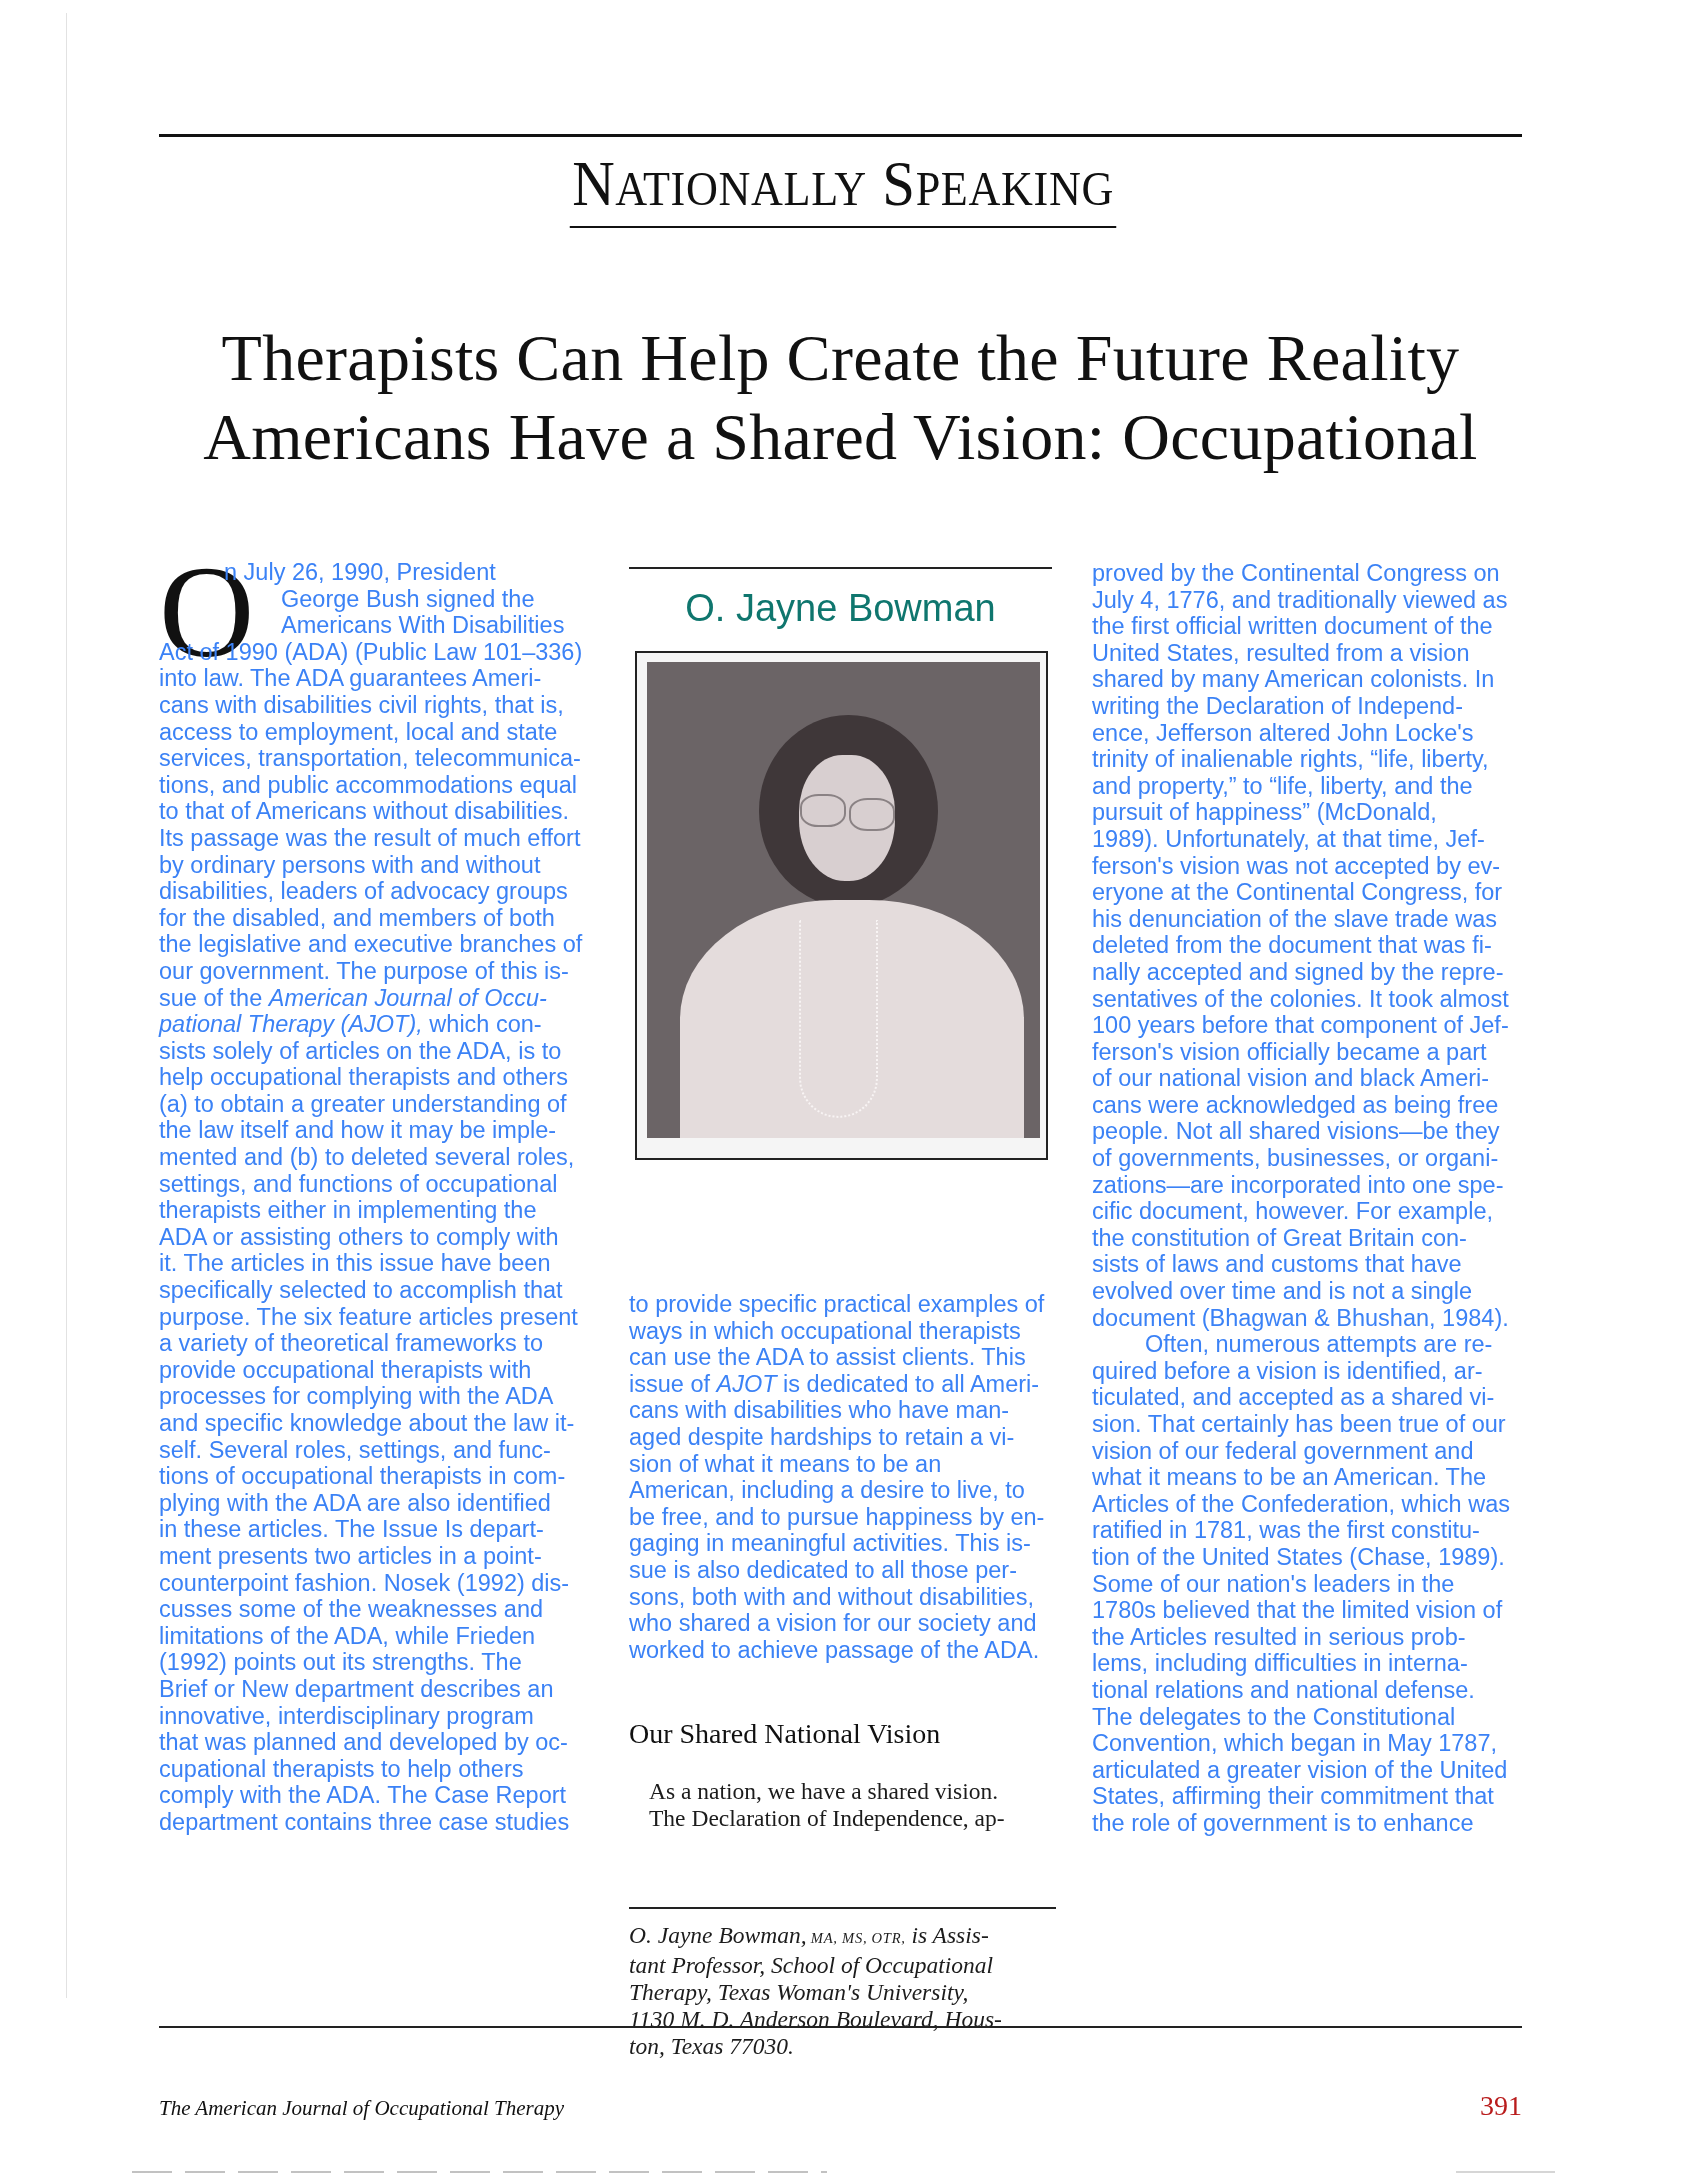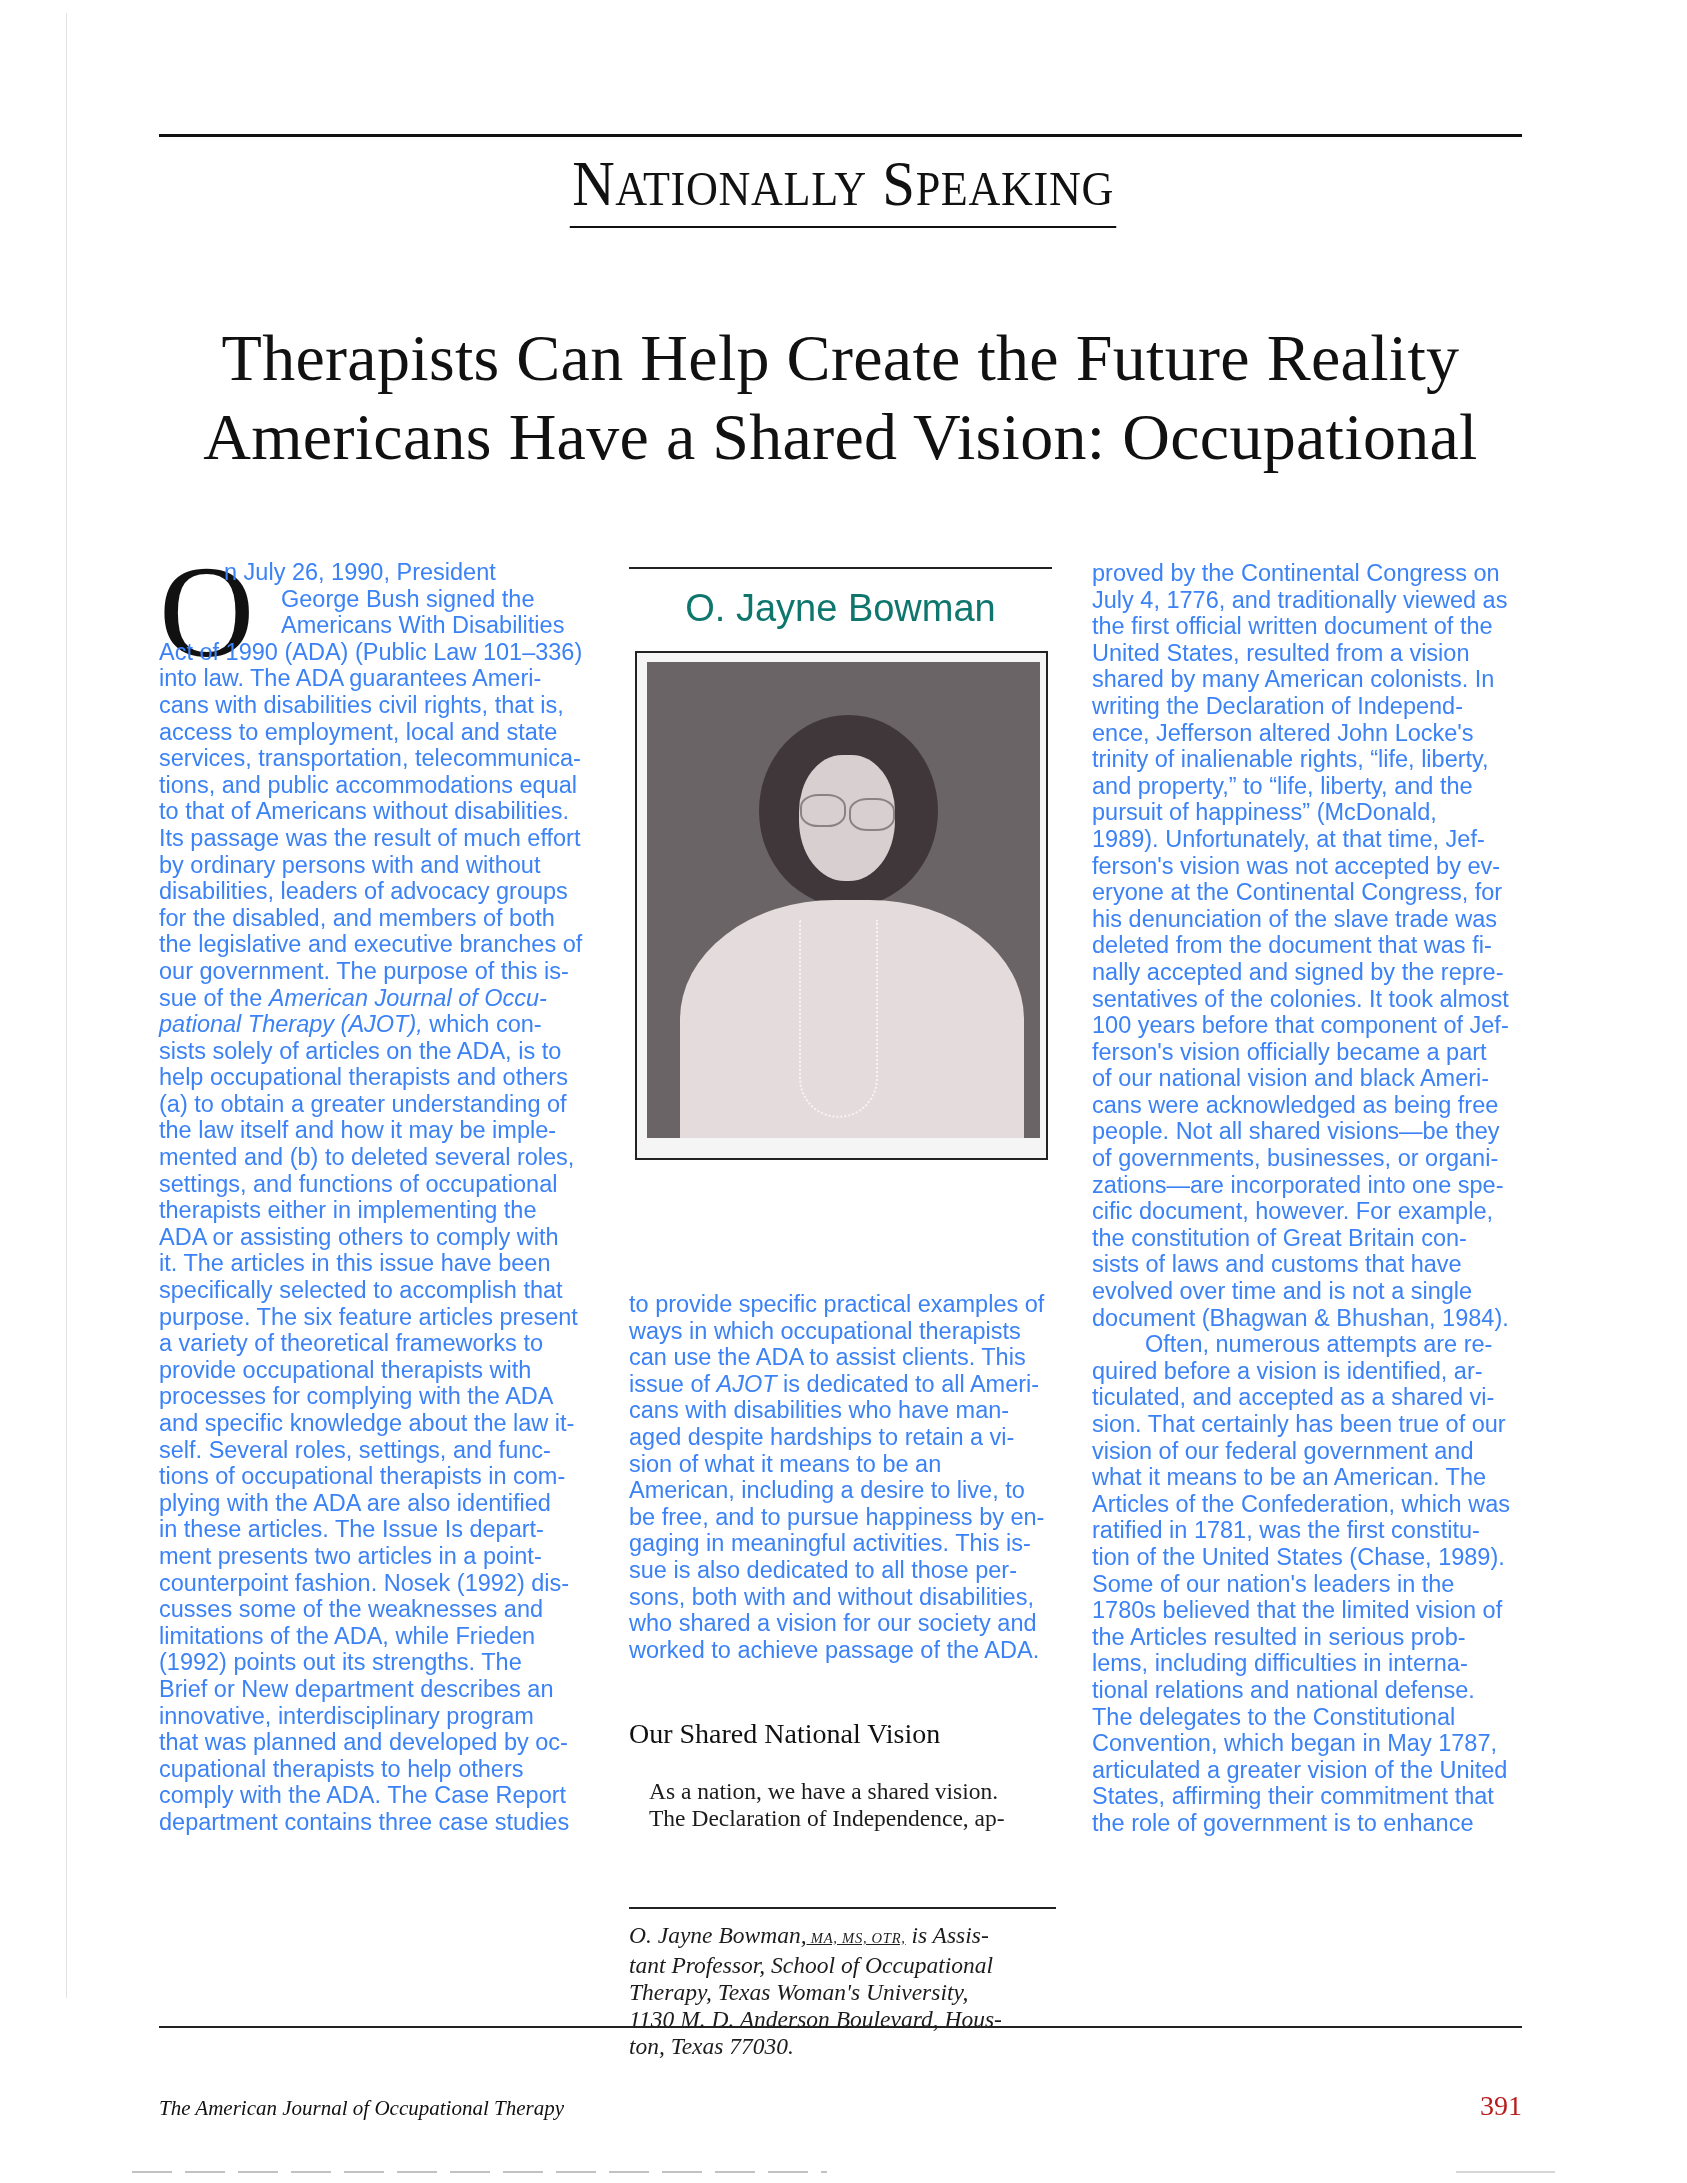--- a/index.html
+++ b/index.html
@@ -35,21 +35,21 @@
   .photo .glasses-l { position:absolute; left:153px; top:132px; width:46px; height:33px; border:2.6px solid #8a8284; border-radius:40%; }
   .photo .glasses-r { position:absolute; left:202px; top:136px; width:46px; height:33px; border:2.6px solid #8a8284; border-radius:40%; }
   .photo .blouse { position:absolute; left:33px; top:238px; width:344px; height:265px; border-radius:45% 45% 0 0; background:#e4dcdc; }
   .photo .pearls { position:absolute; left:152px; top:258px; width:79px; height:198px; border:2.6px dotted #f8f4f4; border-top:none; border-radius:0 0 40px 40px; }
 
   .subhead { position:absolute; left:629px; top:1718px; width:423px; font-family:"Liberation Serif",serif; font-size:28px; line-height:32px; color:#111; }
   .col2b { position:absolute; left:629px; top:1778px; width:423px; font-family:"Liberation Serif",serif; font-size:23.5px; line-height:26.6px; color:#1c1c1c;margin-left:20px; }
 
   .note-rule { position:absolute; left:629px; top:1907px; width:427px; height:2px; background:#222; }
   .note { position:absolute; left:629px; top:1922px; width:427px; font-family:"Liberation Serif",serif; font-style:italic; font-size:23.5px; line-height:27px; color:#1c1c1c; }
-  .note .creds { font-size:14.6px; font-style:italic; letter-spacing:0.7px;text-decoration:underline; }
+  .note .creds { font-size:14.6px; font-style:italic; letter-spacing:0.7px; }
 
   .foot-rule { position:absolute; left:159px; top:2026px; width:1363px; height:2px; background:#222; }
   .foot-journal { position:absolute; left:159px; top:2096px; font-family:"Liberation Serif",serif; font-style:italic; font-size:21px; line-height:24px; color:#111; }
   .foot-page { position:absolute; right:165px; top:2091px; font-family:"Liberation Serif",serif; font-size:28px; line-height:29px; color:#b91c1c; }
 
   .scan-bottom { position:absolute; left:132px; top:2171px; width:695px; height:2px; background:repeating-linear-gradient(90deg,#999 0 40px,transparent 40px 53px); opacity:0.6; }
   .scan-bottom2 { position:absolute; left:1456px; top:2171px; width:99px; height:2px; background:#bbb; opacity:0.6; }
 </style>
 </head>
 <body>

